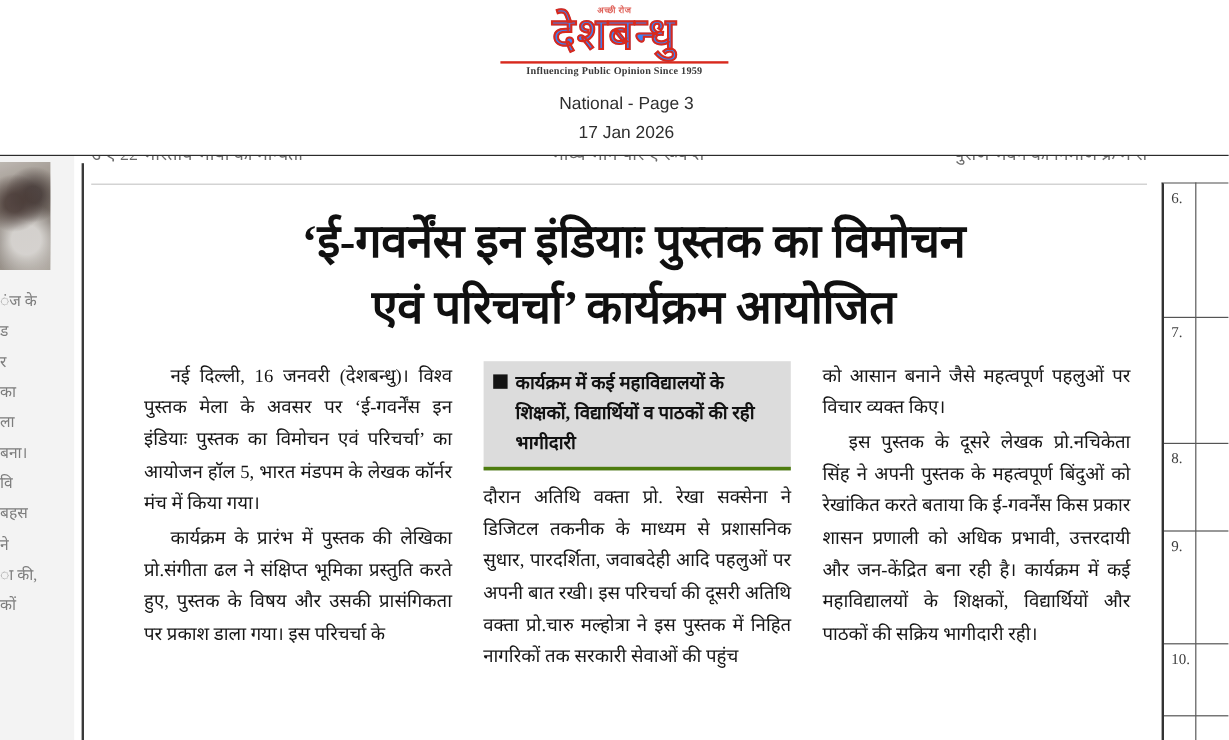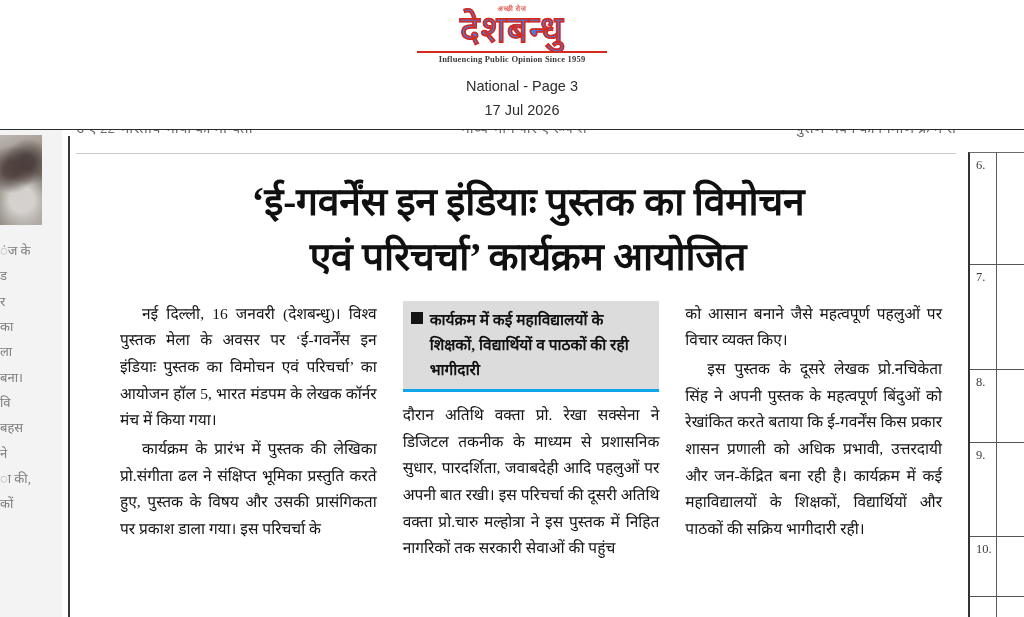--- a/index.html
+++ b/index.html
@@ -219,21 +219,21 @@
     text-indent: 22px;
     hyphens: none;
   }
   .col p.noindent {
     text-indent: 0;
   }
 
   
   .pullbox {
     background: #dcdcdc;
-    border-bottom: 3px solid #0ea5e9;
+    border-bottom: 3px solid #4d7c0f;
     padding: 6px 8px 7px 8px;
     margin-bottom: 10px;
     box-sizing: border-box;
   }
   .pullbox-inner {
     display: flex;
     align-items: flex-start;
     gap: 7px;
   }
   .bullet-square {
@@ -308,21 +308,21 @@
   <div class="masthead">
     <div class="logo-wrap">
       <div class="logo-super">अच्छी रोज</div>
       <div class="logo-main">देशबन्धु</div>
       <div class="logo-rule"></div>
       <div class="logo-tagline">Influencing Public Opinion Since 1959</div>
     </div>
   </div>
   <div class="header-meta">
     <div>National - Page 3</div>
-    <div>17 Jul 2026</div>
+    <div>17 Jan 2026</div>
   </div>
 </div>
 
 <div class="clipping">
 
   <div class="left-strip">
     <div class="left-photo"></div>
     <div class="left-lines">
       <div class="lf">ंज के</div>
       <div class="lf">ड</div>

